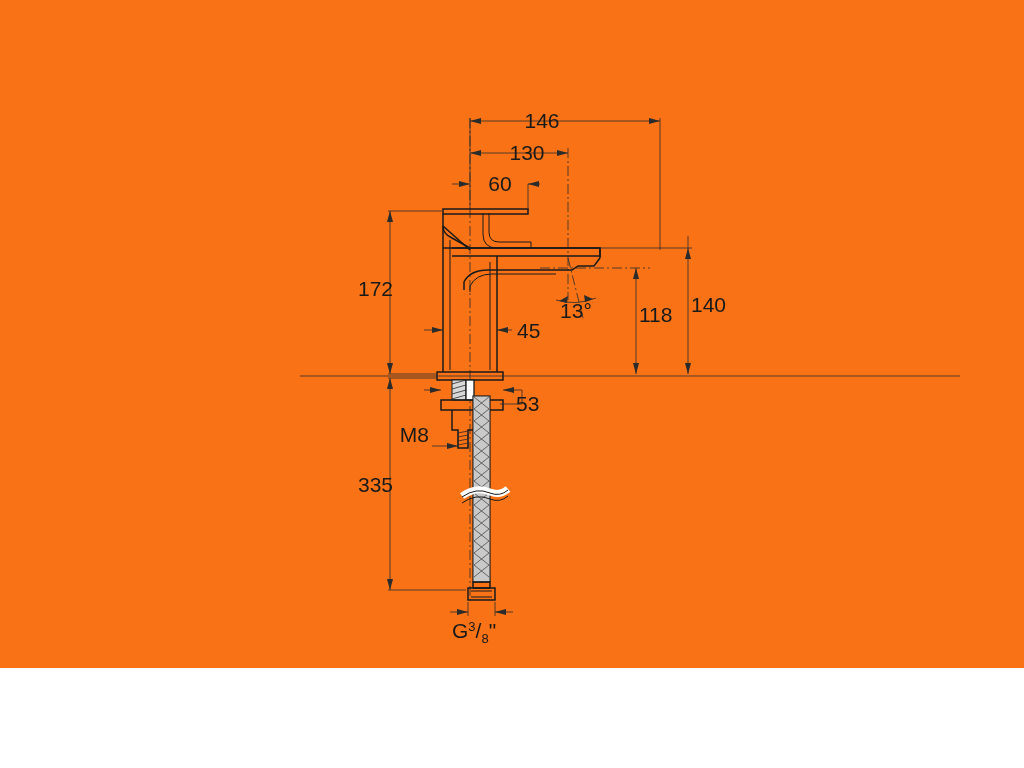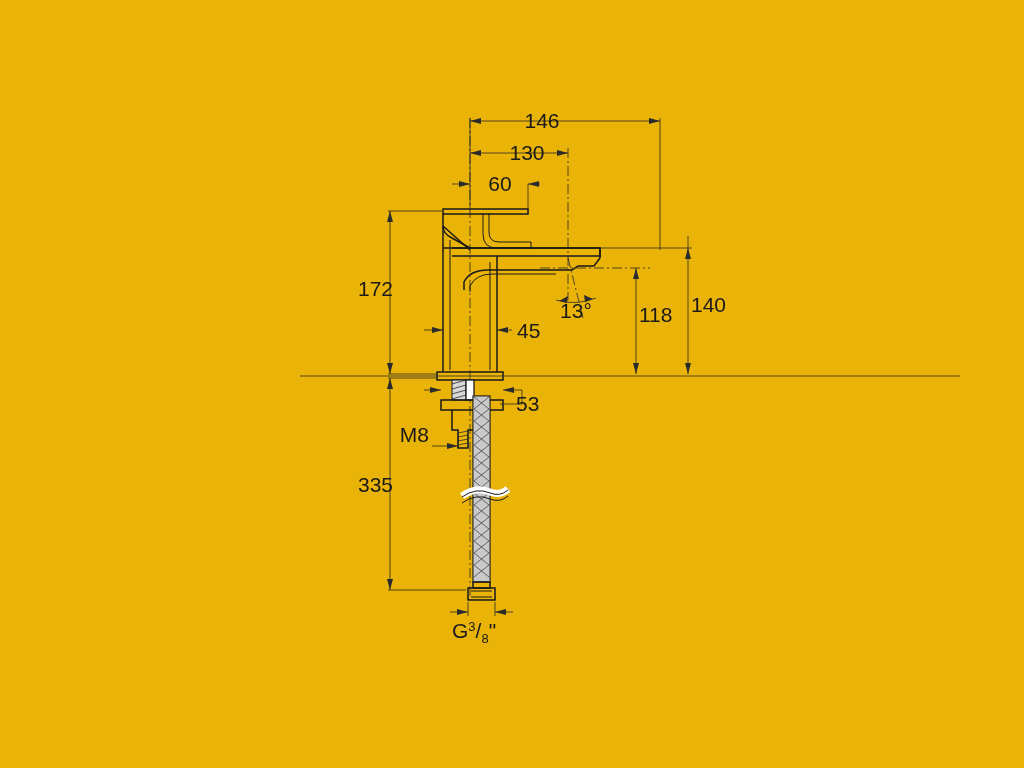--- a/index.html
+++ b/index.html
@@ -9,22 +9,22 @@
   }
   body {
     width: 1024px;
     height: 768px;
     overflow: hidden;
     font-family: "Liberation Sans", sans-serif;
   }
   #drawing-root {
     position: relative;
     width: 1024px;
-    height: 768px;
-    background: #eab308;
+    height: 668px;
+    background: #f97316;
   }
   #tech-drawing {
     display: block;
     width: 1024px;
     height: 768px;
   }
   .dim-text {
     font-family: "Liberation Sans", sans-serif;
     font-size: 21px;
     fill: #1a1a1a;

